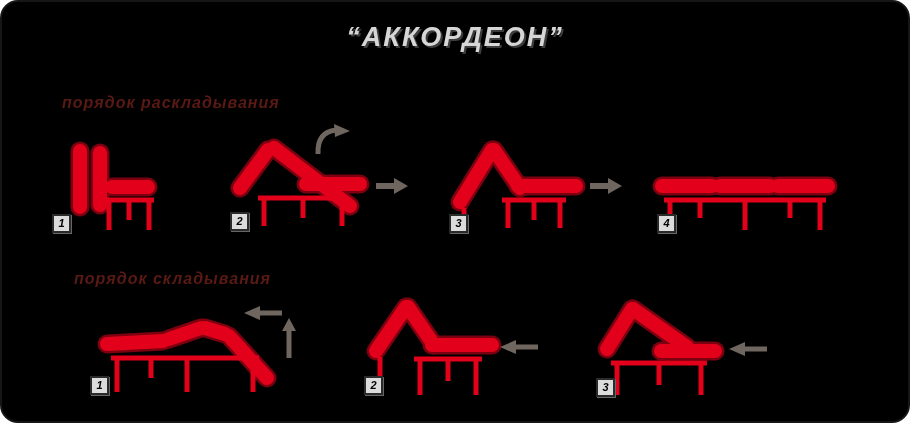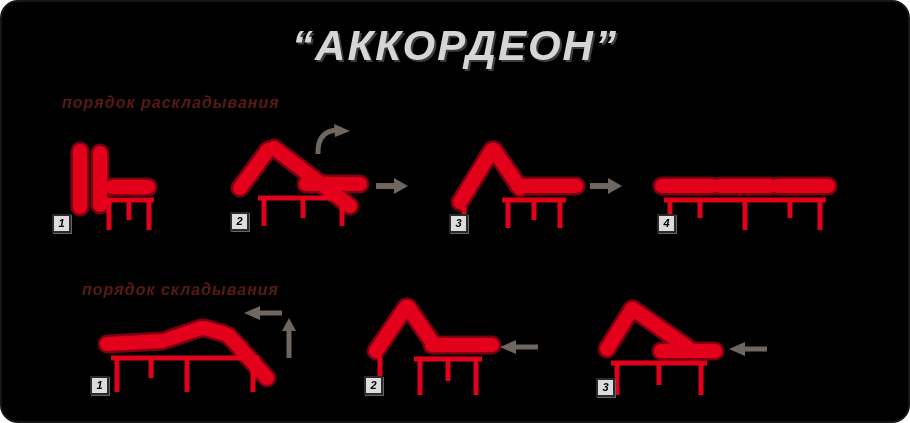--- a/index.html
+++ b/index.html
@@ -3,29 +3,29 @@
 <meta charset="utf-8">
 <style>
   html,body{margin:0;padding:0;background:#ffffff;}
   body{width:910px;height:423px;font-family:"Liberation Sans",sans-serif;}
   .panel{
     position:relative;width:910px;height:423px;box-sizing:border-box;
     background:#000;border:2px solid #161616;border-radius:18px;overflow:hidden;
   }
   .title{
     position:absolute;top:20px;left:0;right:0;text-align:center;
-    font-size:42px;font-weight:bold;font-style:italic;letter-spacing:2px;
+    font-size:27px;font-weight:bold;font-style:italic;letter-spacing:2px;
     color:#d6d6d6;text-shadow:2px 2px 0 #3c3c3c;
   }
   .section-label{
     position:absolute;font-size:16px;font-weight:bold;font-style:italic;
     letter-spacing:1px;color:#5a1a14;
   }
   .label-unfold{left:60px;top:92px;}
-  .label-fold{left:80px;top:268px;margin-top:11px;}
+  .label-fold{left:72px;top:268px;}
   .step{position:absolute;}
   .step svg{display:block;width:100%;height:100%;overflow:visible;}
   .badge{
     position:absolute;width:15px;height:15px;box-sizing:content-box;
     background:#dcdcdc;border:2px solid #2a2a2a;box-shadow:1px 1px 0 #666;
     color:#000;font-size:11px;font-weight:bold;font-style:italic;
     display:flex;align-items:center;justify-content:center;line-height:1;
   }
   .arrow{position:absolute;}
   .arrow svg{display:block;width:100%;height:100%;overflow:visible;}

